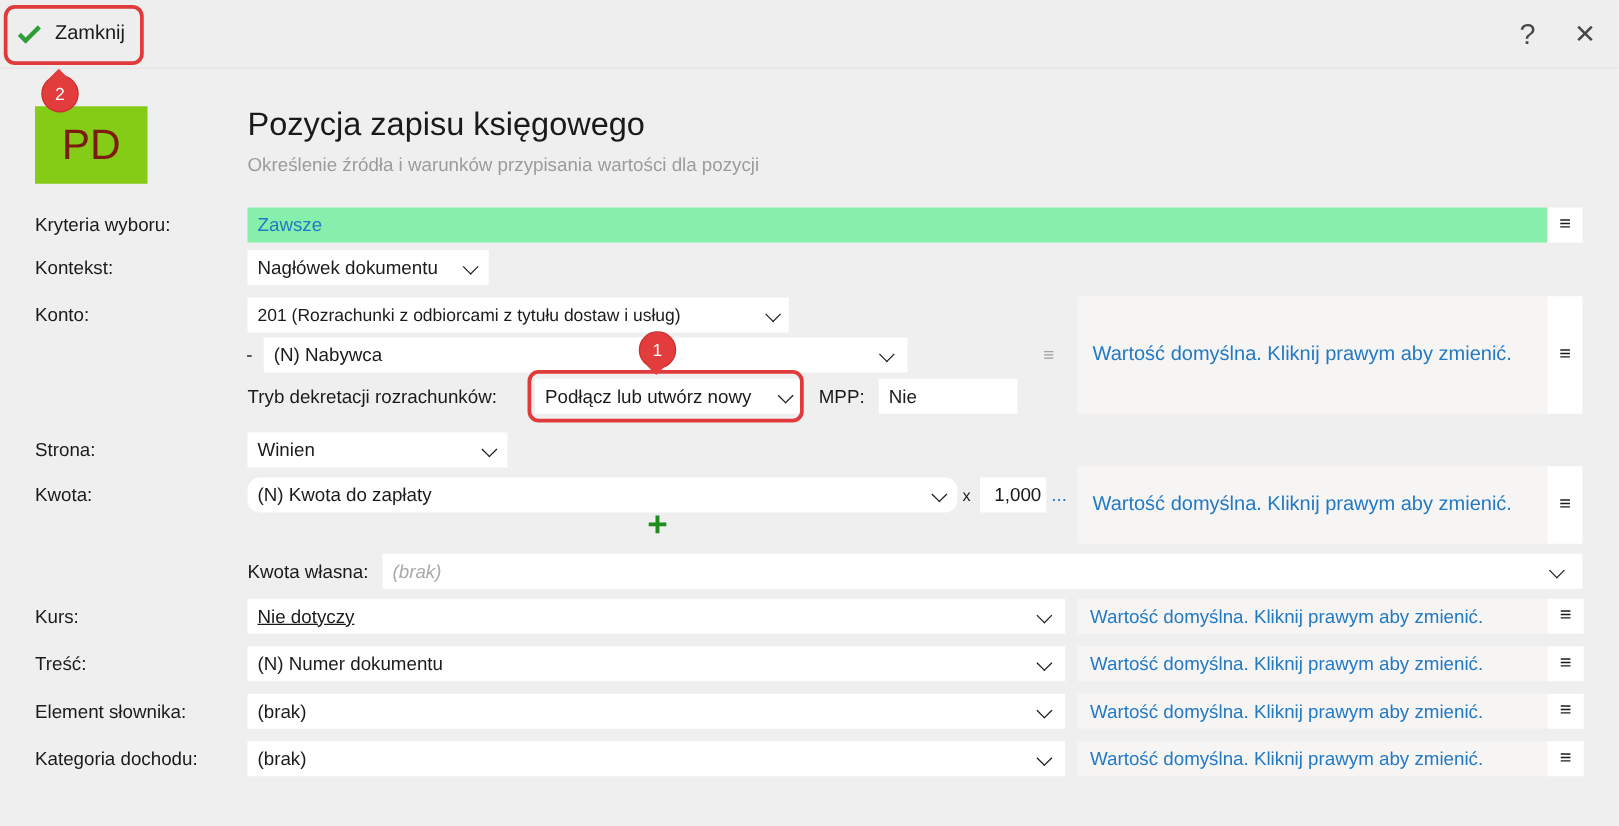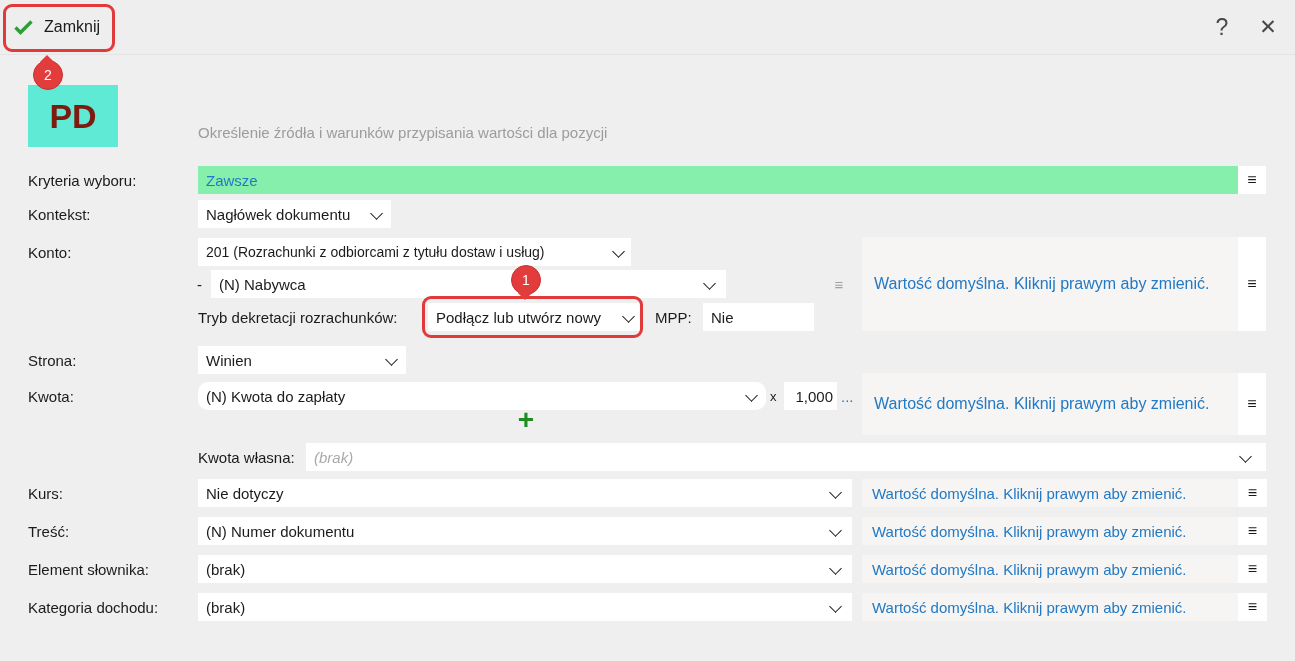--- a/index.html
+++ b/index.html
@@ -18,22 +18,22 @@
   .badge .tail{position:absolute;width:10px;height:10px;background:#e23c3c;transform:rotate(45deg);z-index:-1;}
   .badge-2{left:33px;top:60px;}
   .badge-2 .tail{top:-4px;left:8px;}
   .badge-1{left:511px;top:265px;}
   .badge-1 .tail{bottom:-4px;left:8px;}
   .winbtn{position:absolute;top:0;height:54px;display:flex;align-items:center;justify-content:center;
           color:#474747;cursor:pointer;}
   .help{left:1205px;width:34px;font-size:23px;}
   .close{left:1250px;width:36px;font-size:21px;}
   
-  .avatar{position:absolute;left:28px;top:85px;width:90px;height:62px;background:#5eead4;
-          display:flex;align-items:center;justify-content:center;font-size:34px;font-weight:bold;color:#7e1b10;}
+  .avatar{position:absolute;left:28px;top:85px;width:90px;height:62px;background:#84cc16;
+          display:flex;align-items:center;justify-content:center;font-size:34px;font-weight:normal;color:#7e1b10;}
   .title{position:absolute;left:198px;top:84px;font-size:26px;color:#1a1a1a;}
   .subtitle{position:absolute;left:198px;top:124px;font-size:15px;color:#9c9c9c;}
   
   .lbl{position:absolute;height:28px;display:flex;align-items:center;color:#1b1b1b;}
   .field{position:absolute;height:28px;background:#fff;display:flex;align-items:center;
          padding:0 8px;box-sizing:border-box;cursor:pointer;white-space:nowrap;overflow:hidden;}
   .chev{position:absolute;right:10px;top:9px;width:8px;height:8px;border-right:1.7px solid #1c1c1c;
         border-bottom:1.7px solid #1c1c1c;transform:rotate(45deg);flex:none;}
   .burger{font-size:16px;font-weight:bold;color:#191919;display:flex;align-items:center;justify-content:center;cursor:pointer;}
   .menucell{position:absolute;background:#fff;display:flex;align-items:center;justify-content:center;cursor:pointer;}
@@ -61,20 +61,21 @@
     <div class="winbtn help">?</div>
     <div class="winbtn close">✕</div>
   </div>
   <div class="ann-rect rect-zamknij"></div>
   <div class="badge badge-2">
     <span class="tail"></span>
     <span>2</span>
   </div>
 
   <div class="avatar">PD</div>
+  <div class="title">Pozycja zapisu księgowego</div>
   <div class="subtitle">Określenie źródła i warunków przypisania wartości dla pozycji</div>
 
   <div class="lbl" style="left:28px;top:166px;">Kryteria wyboru:</div>
   <div class="field" style="left:198px;top:166px;width:1040px;background:#86efac;">
     <span class="blue">Zawsze</span>
   </div>
   <div class="menucell" style="left:1238px;top:166px;width:28px;height:28px;">
     <span class="burger">≡</span>
   </div>
 
@@ -145,21 +146,21 @@
     <span>+</span>
   </button>
 
   <div class="lbl" style="left:198px;top:443px;">Kwota własna:</div>
   <div class="field" style="left:306px;top:443px;width:960px;">
     <span class="placeholder">(brak)</span>
     <i class="chev" style="right:16px;"></i>
   </div>
 
   <div class="lbl" style="left:28px;top:479px;">Kurs:</div>
-  <div class="field" style="left:198px;top:479px;width:654px;">
+  <div class="field" style="left:198px;top:479px;width:654px;text-decoration:underline;">
     <span>Nie dotyczy</span>
     <i class="chev" style="right:12px;"></i>
   </div>
   <div class="panel" style="left:862px;top:479px;width:376px;height:28px;padding-left:10px;">
     <span>Wartość domyślna. Kliknij prawym aby zmienić.</span>
   </div>
   <div class="menucell" style="left:1238px;top:479px;width:29px;height:28px;">
     <span class="burger">≡</span>
   </div>
 

